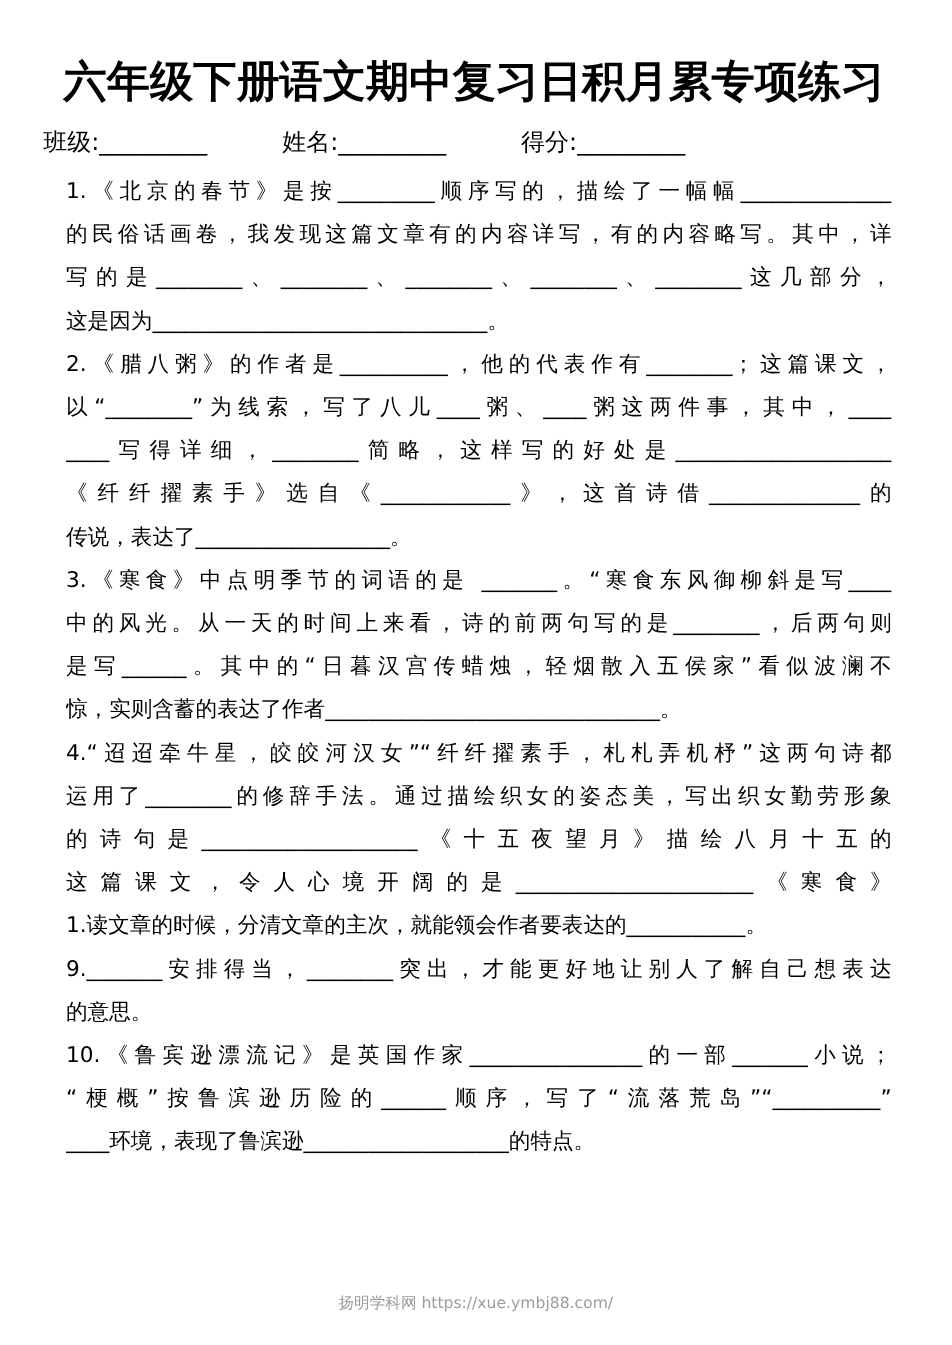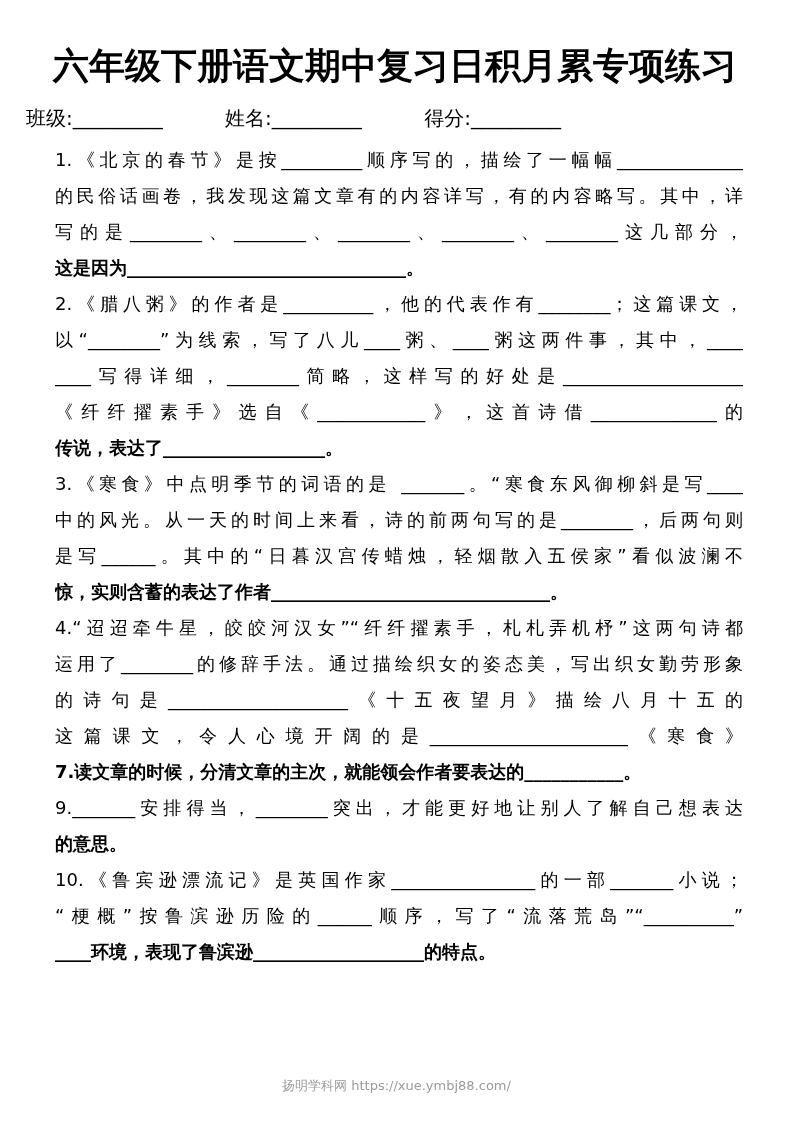--- a/index.html
+++ b/index.html
@@ -14,45 +14,43 @@
     overflow: hidden;
   }
   .title {
     margin: 0;
     padding: 46px 53px 0 53px;
     font-size: 36px;
     font-weight: 900;
     line-height: 1.25;
     white-space: nowrap;
     letter-spacing: 0px;
-    font-family: Liberation Mono, monospace;
   }
   .info-row {
     margin-top: 13px;
-    padding-left: 26px;
+    padding-left: 36px;
     font-size: 20px;
     line-height: 28px;
   }
   .info-field { margin-right: 56px; }
   .content {
     margin: 10px 50px 0 55px;
     font-size: 18px;
     line-height: 36px;
   }
   .question { margin: 0; }
   .line {
     height: 36px;
     overflow: hidden;
     text-align: justify;
     text-align-last: justify;
   }
   .line.last {
     text-align: right;
     text-align-last: left;
-    font-weight: bold;
   }
   .footer {
     position: absolute;
     left: 0;
     right: 0;
     bottom: 26px;
     text-align: center;
     font-size: 13px;
     color: #9b9b9b;
   }
@@ -90,21 +88,21 @@
         <div class="line">是写______。其中的“日暮汉宫传蜡烛，轻烟散入五侯家”看似波澜不</div>
         <div class="line last">惊，实则含蓄的表达了作者_______________________________。</div>
       </div>
       <div class="question">
         <div class="line">4.“迢迢牵牛星，皎皎河汉女”“纤纤擢素手，札札弄机杼”这两句诗都</div>
         <div class="line">运用了________的修辞手法。通过描绘织女的姿态美，写出织女勤劳形象</div>
         <div class="line">的诗句是____________________《十五夜望月》描绘八月十五的</div>
         <div class="line">这篇课文，令人心境开阔的是______________________《寒食》</div>
       </div>
       <div class="question">
-        <div class="line last">7.读文章的时候，分清文章的主次，就能领会作者要表达的___________。</div>
+        <div class="line last">1.读文章的时候，分清文章的主次，就能领会作者要表达的___________。</div>
       </div>
       <div class="question">
         <div class="line">9._______安排得当，________突出，才能更好地让别人了解自己想表达</div>
         <div class="line last">的意思。</div>
       </div>
       <div class="question">
         <div class="line">10.《鲁宾逊漂流记》是英国作家________________的一部_______小说；</div>
         <div class="line">“梗概”按鲁滨逊历险的______顺序，写了“流落荒岛”“__________”</div>
         <div class="line last">____环境，表现了鲁滨逊___________________的特点。</div>
       </div>

